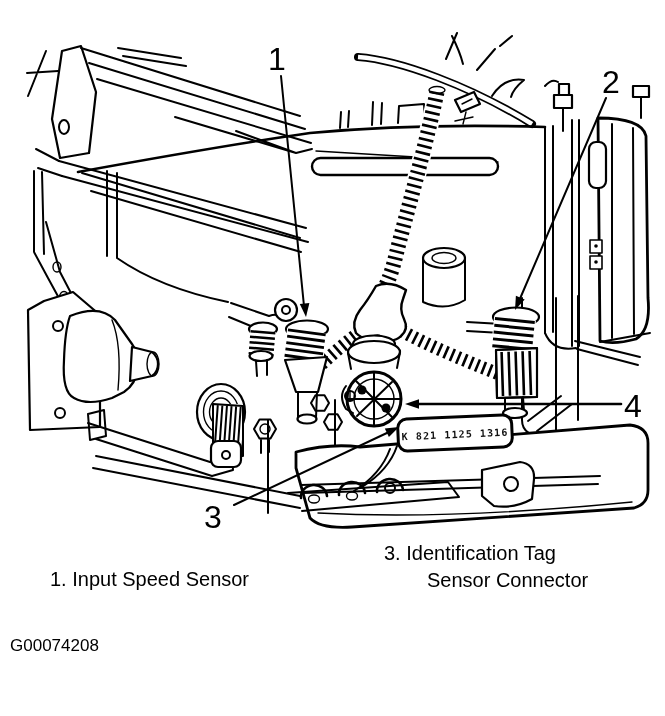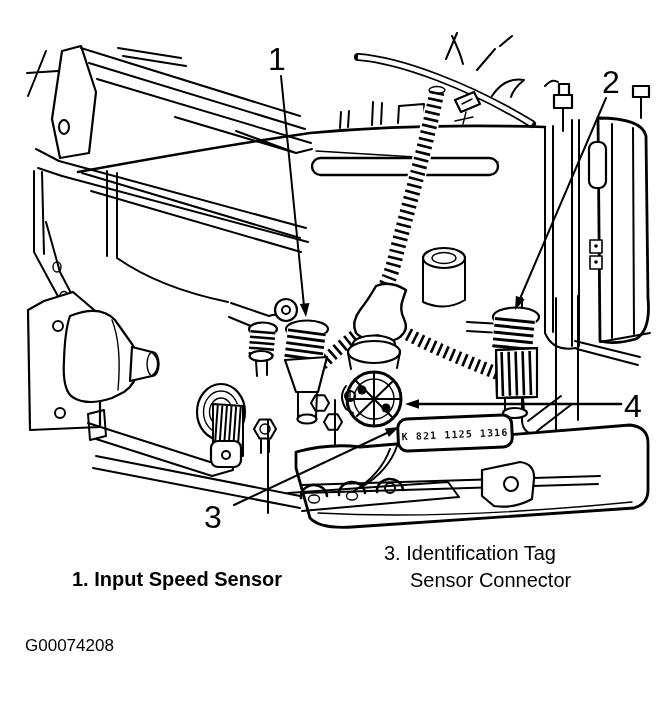--- a/index.html
+++ b/index.html
@@ -12,22 +12,22 @@
   .s3{fill:none;stroke:#000;stroke-width:2.6;stroke-linecap:round;stroke-linejoin:round;}
   .wf{fill:#fff;stroke:#000;stroke-width:2.2;stroke-linejoin:round;}
   .wf3{fill:#fff;stroke:#000;stroke-width:2.8;stroke-linejoin:round;}
   .ink{fill:#000;stroke:none;}
   .mask{fill:none;stroke:#fff;stroke-linecap:butt;}
   .corr{fill:none;stroke:#000;stroke-linecap:butt;}
   .num{font:32px "Liberation Sans",sans-serif;fill:#000;}
   .tagtxt{font:bold 10px "DejaVu Sans Mono",monospace;letter-spacing:1.1px;fill:#111;}
   
   .legend{position:absolute;font-size:20px;line-height:27px;white-space:nowrap;}
-  .legend .indent{margin-left:26px;}
-  .figid{position:absolute;left:25px;top:636px;font-size:17px;}
+  .legend .indent{margin-left:43px;}
+  .figid{position:absolute;left:10px;top:636px;font-size:17px;}
 </style>
 </head>
 <body>
 
 <div class="page">
 
 <svg width="665" height="540" viewBox="0 0 665 540">
 
   <g>
     <path class="s" d="M28,96 L46,51 M27,73 L58,71"></path>
@@ -205,21 +205,21 @@
   </g>
 
   <g>
     <path class="s3" d="M417,404 L621,404"></path>
     <path class="ink" d="M405,404 L419,399.2 L419,408.8 Z"></path>
     <text class="num" x="624" y="417">4</text>
   </g>
 
 </svg>
 
-  <div class="legend" style="left:72px;top:566px;font-weight:bold;">
+  <div class="legend" style="left:50px;top:566px;">
     <div>1. Input Speed Sensor</div>
   </div>
 
   <div class="legend" style="left:384px;top:540px;">
     <div>3. Identification Tag</div>
     <div class="indent">Sensor Connector</div>
   </div>
 
   <div class="figid">G00074208</div>
 

